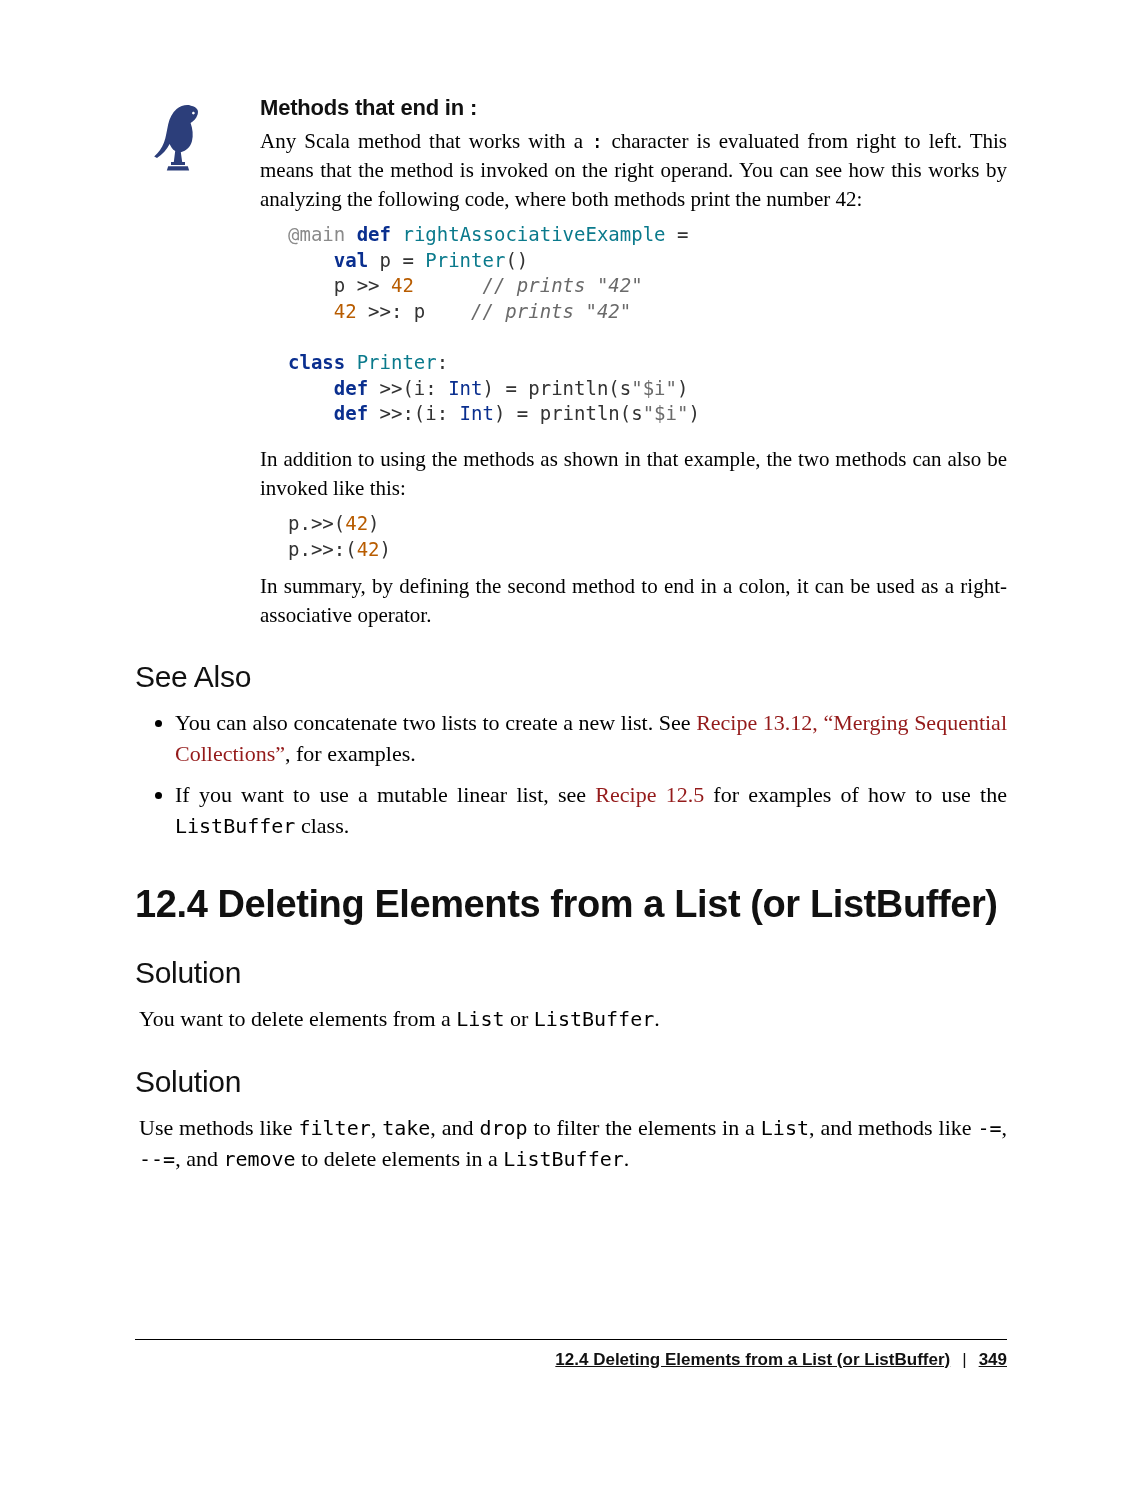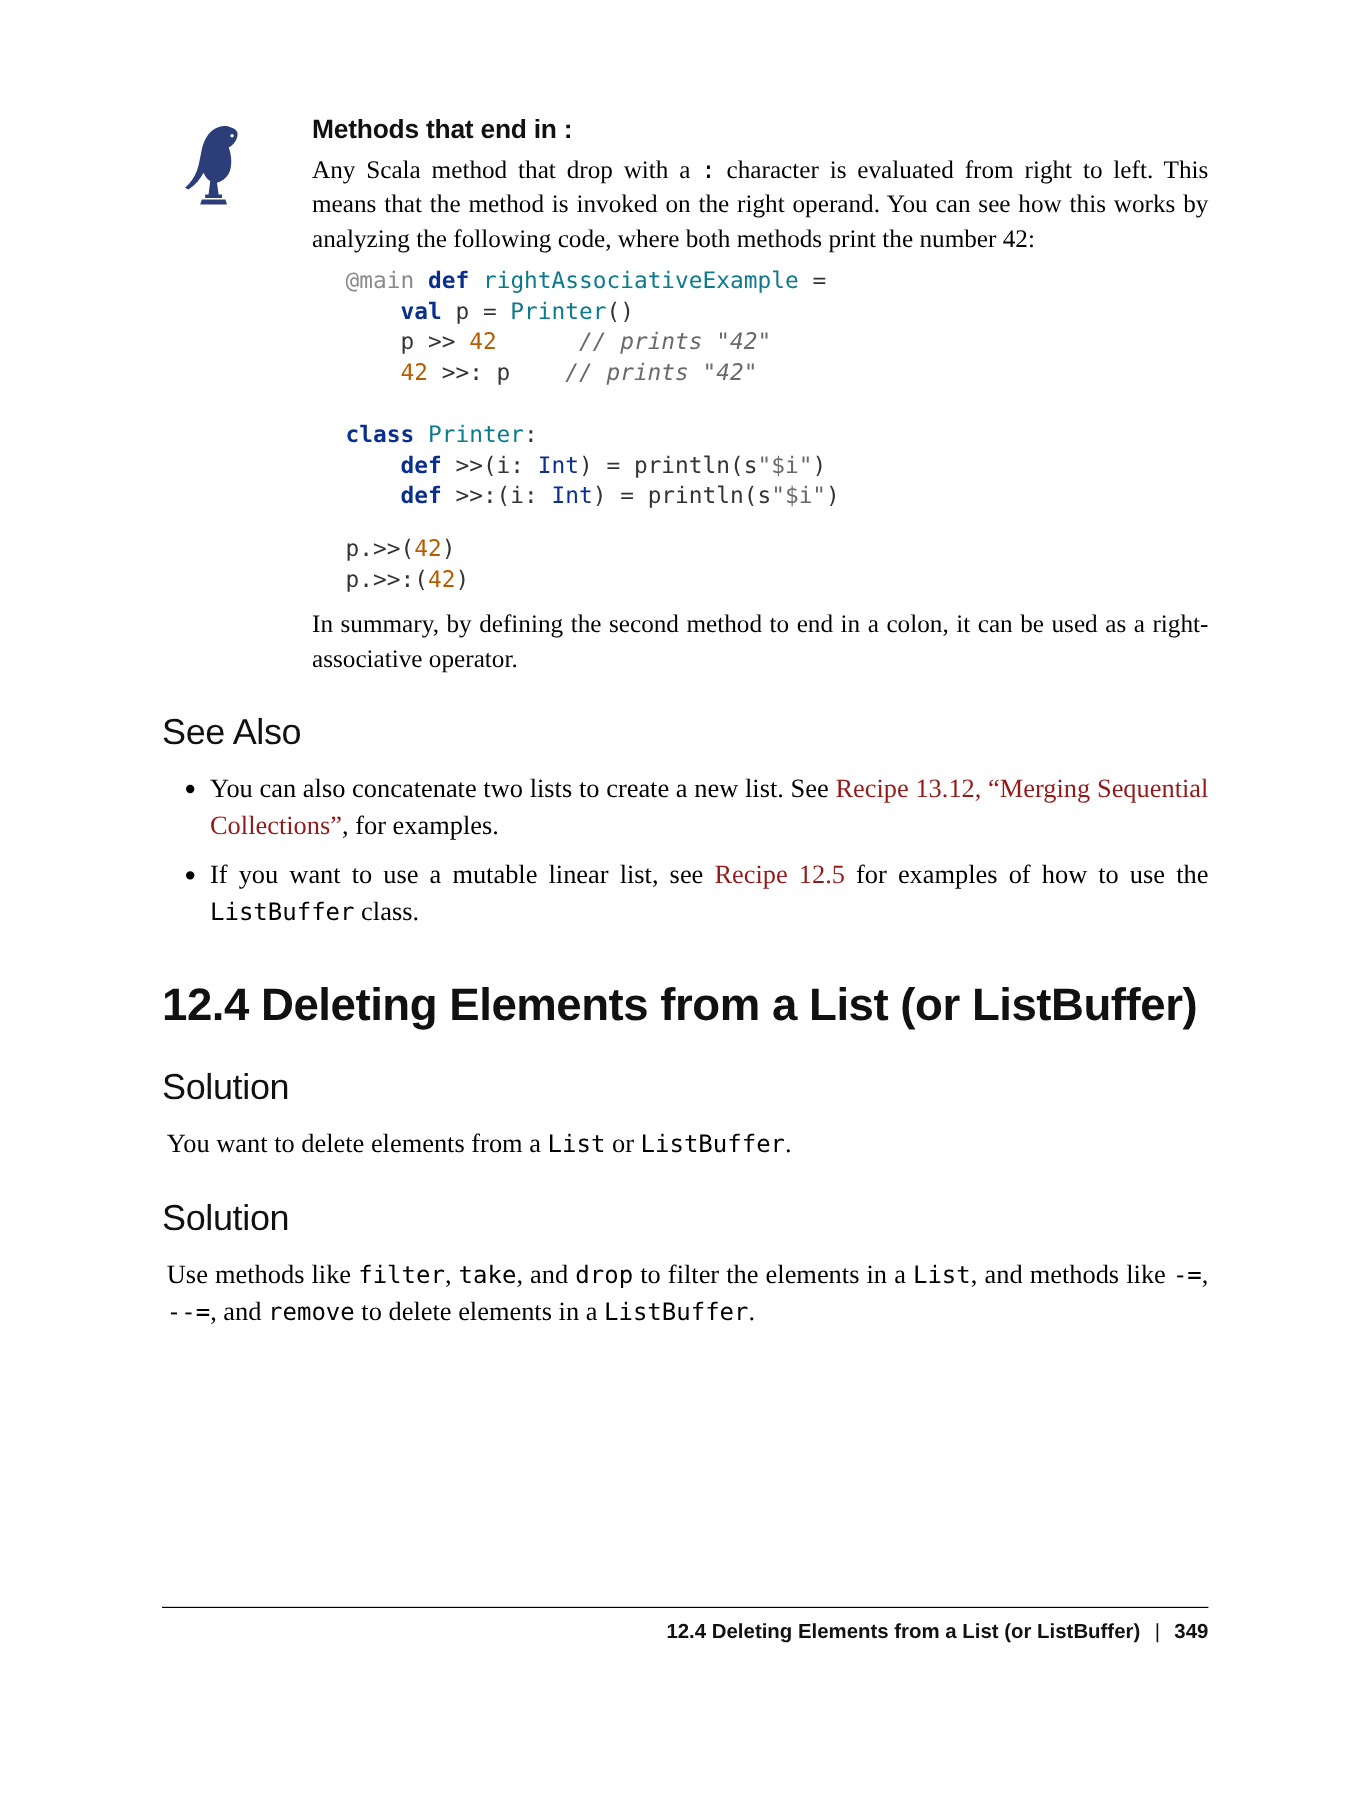--- a/index.html
+++ b/index.html
@@ -106,20 +106,21 @@
     bottom: 90px;
     left: 135px;
     right: 135px;
     border-top: 1px solid #000;
     padding-top: 10px;
     text-align: right;
     font-family: 'Segoe UI Semibold', 'Helvetica Neue', Arial, sans-serif;
     font-weight: 700;
     font-size: 17px;
     color: #111;
+    text-decoration: underline;
   }
   .footer .sep { margin: 0 12px; font-weight: 400; }
   .indented {
     margin-left: 125px;
   }
 </style>
 </head>
 <body>
 
 <div class="page">
@@ -129,34 +130,35 @@
       <svg viewBox="0 0 100 110" width="70" height="80">
         <g fill="#2c3e7a">
           <path d="M 70 8 C 65 5 55 6 48 12 C 42 17 38 25 36 34 C 34 43 33 52 30 60 C 27 68 22 75 16 80 L 20 82 C 28 77 34 70 38 62 C 40 66 42 70 46 72 L 44 88 L 40 88 L 40 92 L 60 92 L 60 88 L 56 88 L 54 74 C 62 72 68 66 70 58 C 72 50 71 40 68 32 C 72 30 76 26 78 20 C 80 14 77 10 70 8 Z M 72 16 C 73 16 74 17 74 18 C 74 19 73 20 72 20 C 71 20 70 19 70 18 C 70 17 71 16 72 16 Z"></path>
           <path d="M 36 94 L 64 94 L 66 100 L 34 100 Z"></path>
         </g>
       </svg>
     </div>
     <div class="note-text">
       <div class="note-title">Methods that end in :</div>
       <p class="note-para">
-        <span>Any Scala method that drop with a </span><span class="inline-code">:</span><span> character is evaluated from right to left. This means that the method is invoked on the right operand. You can see how this works by analyzing the following code, where both methods print the number 42:</span>
+        <span>Any Scala method that works with a </span><span class="inline-code">:</span><span> character is evaluated from right to left. This means that the method is invoked on the right operand. You can see how this works by analyzing the following code, where both methods print the number 42:</span>
       </p>
       <div class="code-block"><span class="c-anno">@main</span> <span class="c-kw">def</span> <span class="c-fn">rightAssociativeExample</span><span> =</span>
     <span class="c-kw">val</span><span> p = </span><span class="c-fn">Printer</span><span>()</span>
     <span>p &gt;&gt; </span><span class="c-num">42</span><span>      </span><span class="c-cmt">// prints "42"</span>
     <span class="c-num">42</span><span> &gt;&gt;: p    </span><span class="c-cmt">// prints "42"</span>
 
 <span class="c-cls">class</span> <span class="c-fn">Printer</span><span>:</span>
     <span class="c-kw">def</span><span> &gt;&gt;(i: </span><span class="c-type">Int</span><span>) = println(s</span><span class="c-str">"$i"</span><span>)</span>
     <span class="c-kw">def</span><span> &gt;&gt;:(i: </span><span class="c-type">Int</span><span>) = println(s</span><span class="c-str">"$i"</span><span>)</span></div>
     </div>
   </div>
 
   <div class="indented">
+    <p class="note-para">In addition to using the methods as shown in that example, the two methods can also be invoked like this:</p>
     <div class="code-block"><span>p.&gt;&gt;(</span><span class="c-num">42</span><span>)</span>
 <span>p.&gt;&gt;:(</span><span class="c-num">42</span><span>)</span></div>
     <p class="note-para">In summary, by defining the second method to end in a colon, it can be used as a right-associative operator.</p>
   </div>
 
   <div class="h2">See Also</div>
   <ul class="body-list">
     <li>
       <span>You can also concatenate two lists to create a new list. See </span><span class="link">Recipe 13.12, “Merging Sequential Collections”</span><span>, for examples.</span>
     </li>

